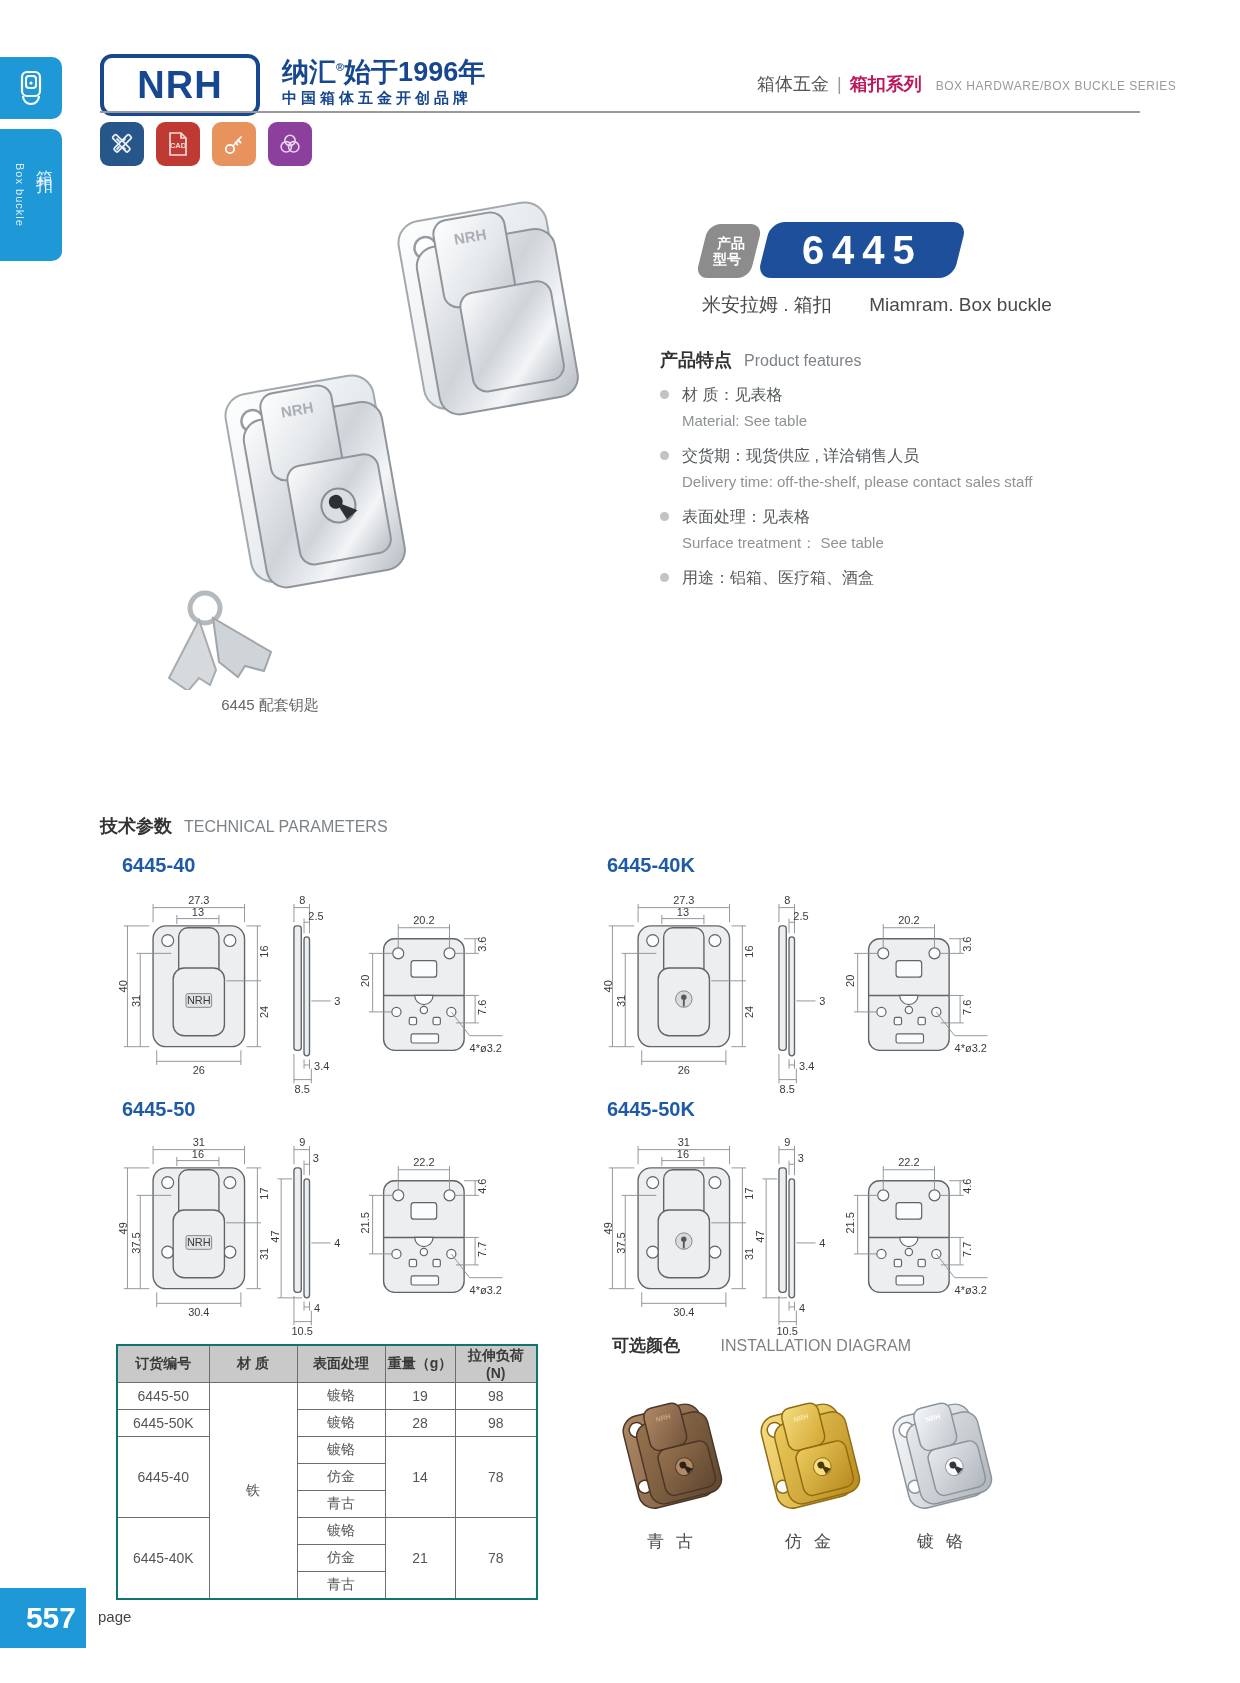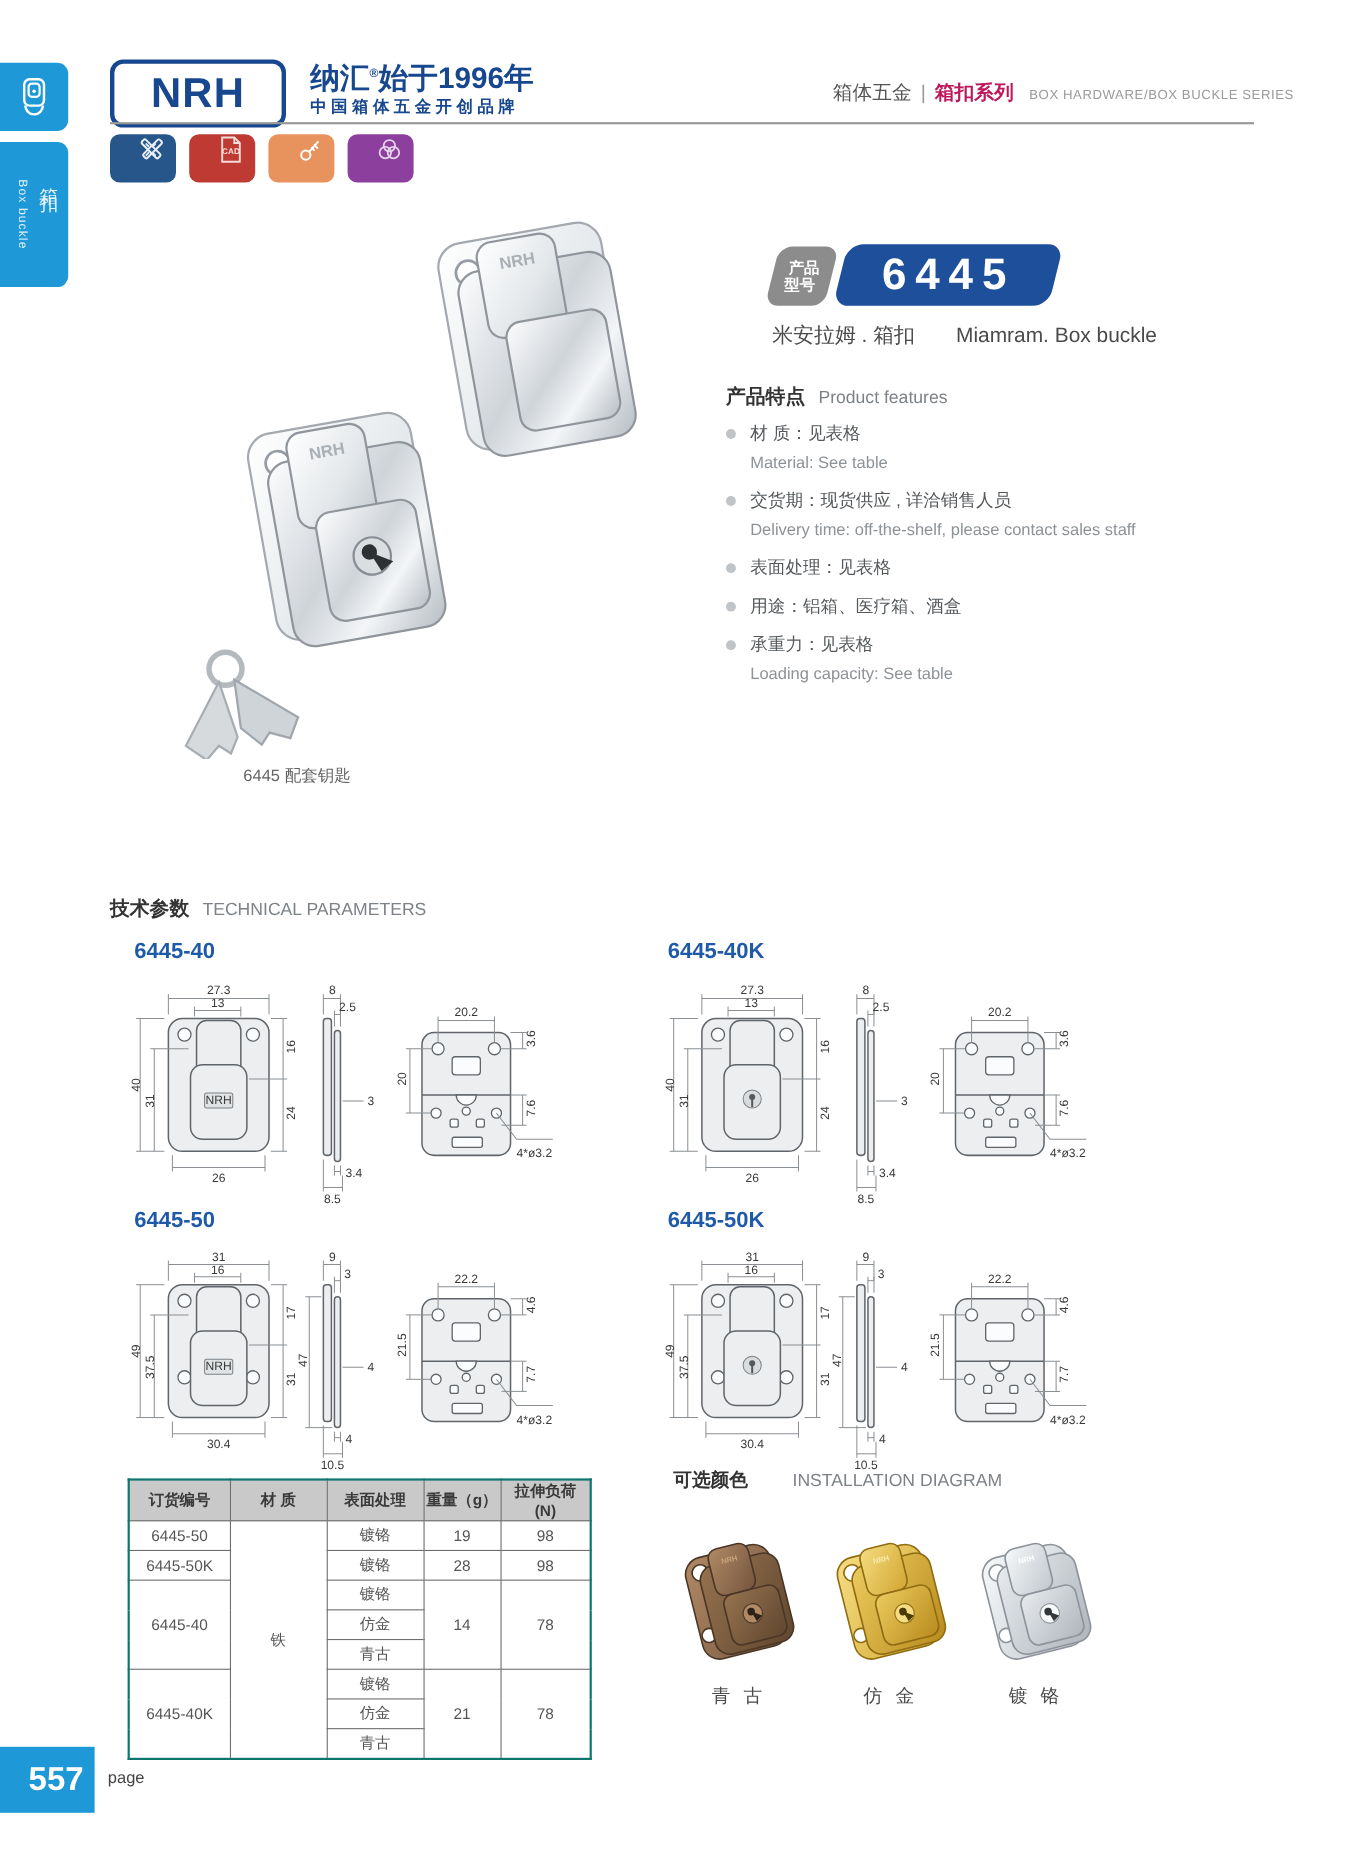--- a/index.html
+++ b/index.html
@@ -18,21 +18,21 @@
   .logo-box span{color:#17478f;font-weight:bold;font-size:38px;letter-spacing:1px;}
   .brand-l1{color:#17478f;font-size:27px;font-weight:bold;line-height:30px;}
   .brand-l1 sup{font-size:11px;}
   .brand-l2{color:#17478f;font-size:15px;letter-spacing:4px;font-weight:bold;margin-top:2px;}
   .hdr-right{display:flex;align-items:baseline;white-space:nowrap;}
   .hdr-cat{font-size:18px;color:#555;}
   .hdr-sep{font-size:18px;color:#999;margin:0 8px;}
   .hdr-series{font-size:18px;color:#be185d;font-weight:bold;}
   .hdr-en{font-size:12px;color:#9a9a9a;margin-left:14px;letter-spacing:.5px;}
   .hdr-rule{height:2px;background:#9a9a9a;}
-  .ticon{width:44px;height:44px;border-radius:9px;display:flex;justify-content:center;padding-left:16px;}
+  .ticon{width:44px;height:44px;border-radius:9px;display:flex;align-items:center;justify-content:center;}
 
   
   .badge-gray{width:54px;height:54px;background:#8c8c8c;border-radius:12px;transform:skewX(-14deg);
     display:flex;flex-direction:column;align-items:center;justify-content:center;}
   .badge-gray div{transform:skewX(14deg);color:#fff;font-size:14px;line-height:16px;font-weight:bold;}
   .badge-blue{width:196px;height:56px;background:#1d4f9b;border-radius:14px;transform:skewX(-14deg);
     display:flex;align-items:center;justify-content:center;}
   .badge-blue span{transform:skewX(14deg);color:#fff;font-size:40px;font-weight:bold;letter-spacing:8px;}
   .subtitle{font-size:19px;color:#4a4a4a;}
   .subtitle .en{margin-left:32px;}
@@ -204,29 +204,25 @@
         <div class="en">Material: See table</div>
       </div>
     <div class="feat">
         <span class="dot"></span>
         <div class="cn">交货期：现货供应 , 详洽销售人员</div>
         <div class="en">Delivery time: off-the-shelf, please contact sales staff</div>
       </div>
     <div class="feat">
         <span class="dot"></span>
         <div class="cn">表面处理：见表格</div>
+        <div class="en">Surface treatment： See table</div>
       </div>
     <div class="feat">
         <span class="dot"></span>
         <div class="cn">用途：铝箱、医疗箱、酒盒</div>
-      </div>
-    <div class="feat">
-        <span class="dot"></span>
-        <div class="cn">承重力：见表格</div>
-        <div class="en">Loading capacity: See table</div>
       </div>
   </div>
 
   <div class="abs" style="left:100px;top:814px;">
     <span class="sec-cn">技术参数</span><span class="sec-en">TECHNICAL PARAMETERS</span>
   </div>
 
   <div class="abs dtitle" style="left:122px;top:854px;">6445-40</div>
   <svg class="abs tdraw" style="left:100px;top:882px;" width="450" height="215" viewBox="0 0 450 235" preserveAspectRatio="xMinYMin meet">
     <rect class="shape" x="58" y="48" width="100" height="132" rx="14"></rect>

